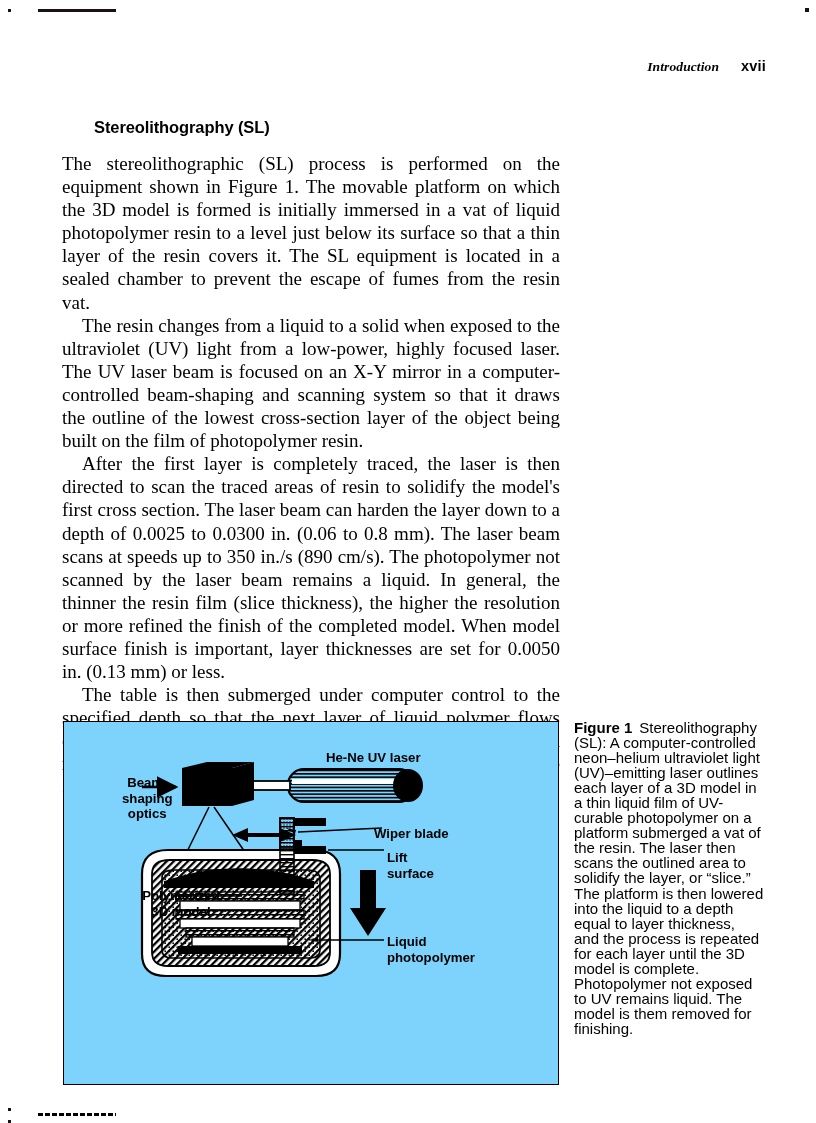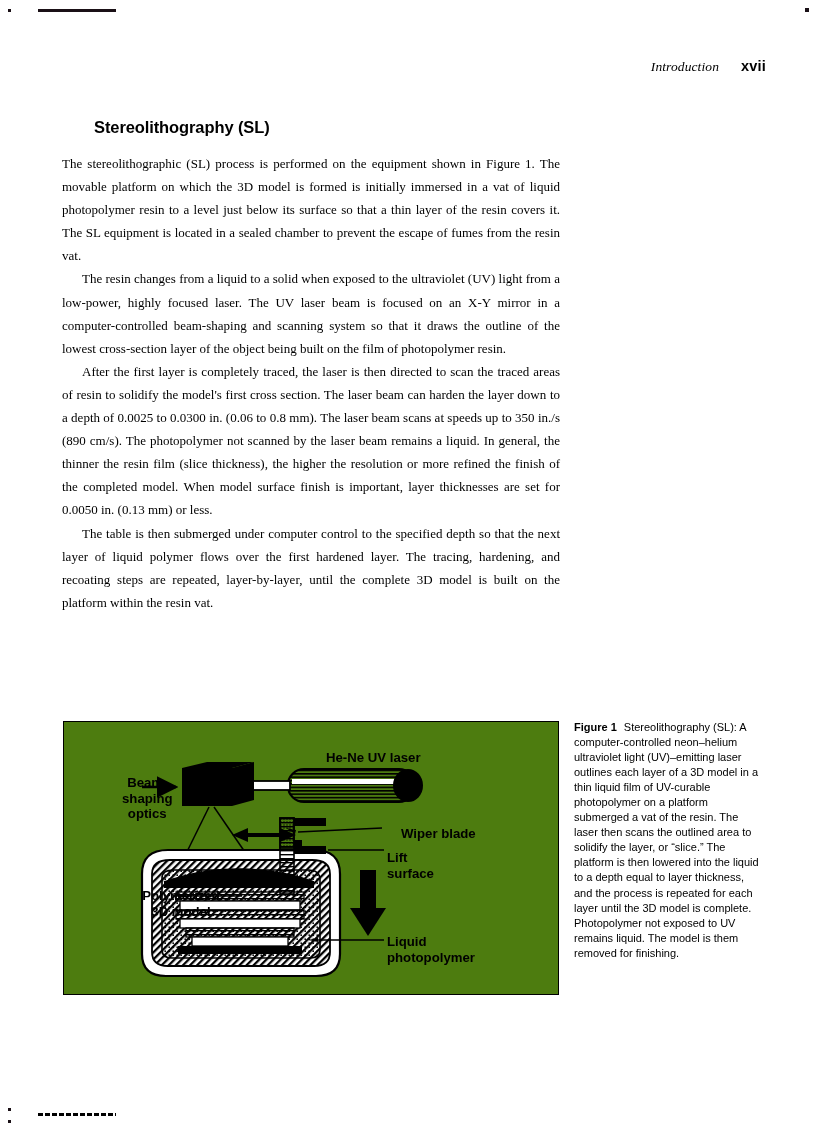--- a/index.html
+++ b/index.html
@@ -30,21 +30,21 @@
   .running-head {
     position: absolute;
     top: 58px;
     left: 56px;
     width: 710px;
     text-align: right;
     font-size: 13.5px;
   }
   .running-head .rh-title {
     font-style: italic;
-    font-weight: normal;
+    font-weight: bold;
     letter-spacing: .1px;
   }
   .running-head .rh-page {
     font-family: "Liberation Sans", sans-serif;
     font-weight: bold;
     font-size: 14.5px;
     margin-left: 22px;
     letter-spacing: .2px;
   }
 
@@ -59,64 +59,64 @@
     letter-spacing: -0.1px;
     margin-left: 32px;
   }
 
   
   .body-column {
     position: absolute;
     top: 152px;
     left: 62px;
     width: 498px;
-    font-size: 13px;
+    font-size: 19px;
     line-height: 23.1px;
     text-align: justify;
     text-justify: inter-word;
   }
   .body-column p { margin: 0; }
   .body-column p.indented { text-indent: 20px; }
 
   
   .figure-box {
     position: absolute;
     left: 63px;
     top: 721px;
     width: 496px;
-    height: 274px;
+    height: 364px;
     border: 1.6px solid #000;
-    background: #4d7c0f;
+    background: #7dd3fc;
     box-sizing: border-box;
   }
   .figure-art { position: absolute; inset: 0; }
   .fig-label {
     position: absolute;
     font-family: "Liberation Sans", sans-serif;
     font-weight: bold;
     font-size: 13.2px;
     line-height: 15.5px;
     color: #000;
     white-space: pre-line;
   }
   .lbl-laser   { left: 262px; top: 28px; }
   .lbl-beam    { left: 58px;  top: 53px; text-align: center; }
-  .lbl-wiper   { left: 337px; top: 104px; }
+  .lbl-wiper   { left: 310px; top: 104px; }
   .lbl-lift    { left: 323px; top: 128px; }
   .lbl-poly    { left: 62px;  top: 166px; text-align: center; width: 110px; }
   .lbl-liquid  { left: 323px; top: 212px; }
 
   
   .figure-caption {
     position: absolute;
     left: 574px;
     top: 720px;
     width: 190px;
     font-family: "Liberation Sans", sans-serif;
-    font-size: 11px;
+    font-size: 15px;
     line-height: 15.05px;
     text-align: left;
     color: #000;
   }
   .figure-caption .cap-label {
     font-weight: bold;
     margin-right: 7px;
   }
 </style>
 </head>

